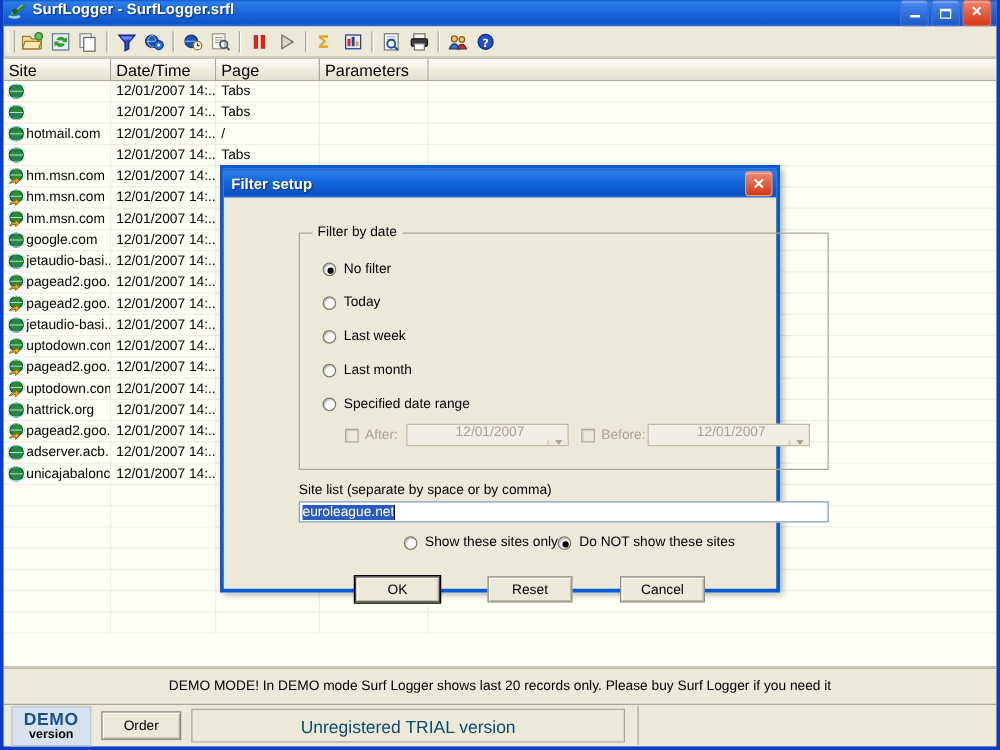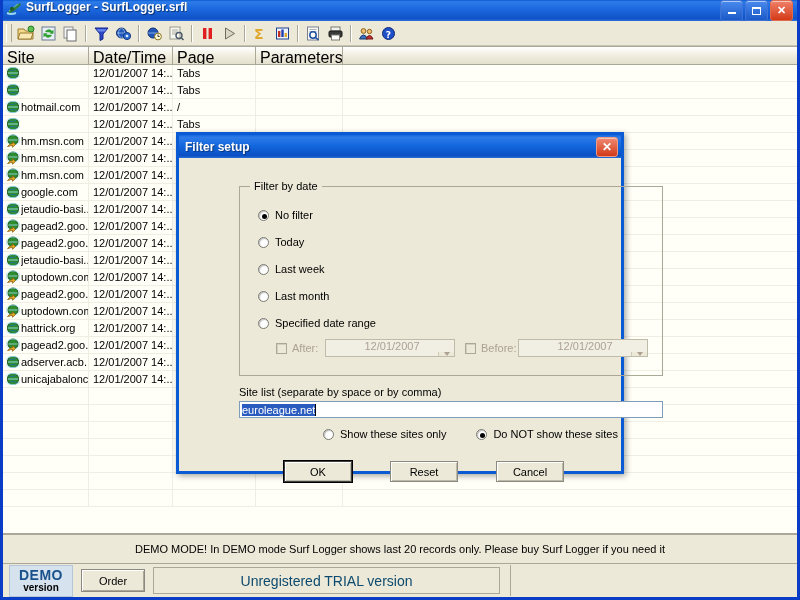--- a/index.html
+++ b/index.html
@@ -69,21 +69,21 @@
     display:flex;flex-direction:column;
   }
   .lv-header{
     display:flex;height:17px;flex:0 0 17px;
     background:#ECE9D8;border-bottom:1px solid #ACA899;
   }
   .lv-hcell{
     box-sizing:border-box;
     border-right:1px solid #ACA899;
     background:linear-gradient(to bottom,#FFFFFF 0%,#F2EFE2 45%,#E4E0CE 100%);
-    padding:2px 0 0 4px;font-size:16px;color:#000;
+    padding:2px 0 0 4px;font-size:13px;color:#000;
     white-space:nowrap;overflow:hidden;
   }
   .lv-body{flex:1 1 auto;overflow:hidden;background:#FFFFF8;}
   .lv-row{display:flex;height:16px;line-height:16px;border-bottom:1px solid #F0EEE2;}
   .lv-cell{
     box-sizing:border-box;border-right:1px solid #F0EEE2;
     padding-left:3px;font-size:11px;color:#000;
     white-space:nowrap;overflow:hidden;text-overflow:clip;
     display:flex;align-items:center;
   }
@@ -208,21 +208,21 @@
   .sitelist-label{position:absolute;left:12px;top:228px;font-size:11px;color:#000;}
   .sitelist-input{
     position:absolute;left:12px;top:243px;width:424px;height:17px;
     box-sizing:border-box;background:#fff;
     border:1px solid #7F9DB9;
     display:flex;align-items:center;padding-left:2px;
   }
   .sel-text{background:#2A5BBF;color:#fff;font-size:11px;padding:0 0px;}
   .caret{width:1px;height:12px;background:#000;}
 
-  .mode-row{position:absolute;left:96px;top:270px;display:flex;align-items:center;font-size:11px;gap:30px;}
+  .mode-row{position:absolute;left:96px;top:270px;display:flex;align-items:center;font-size:11px;}
   .mode-opt{display:flex;align-items:center;}
 
   .dlg-buttons{position:absolute;left:0;right:0;top:303px;display:flex;justify-content:center;gap:38px;}
   .dbtn{
     width:68px;height:21px;box-sizing:border-box;
     background:#ECE9D8;border:1px solid #8C8A80;
     box-shadow:inset 1px 1px 0 #fff, inset -1px -1px 0 #BDB9A8;
     display:flex;align-items:center;justify-content:center;font-size:11px;color:#000;
   }
   .dbtn.default{

